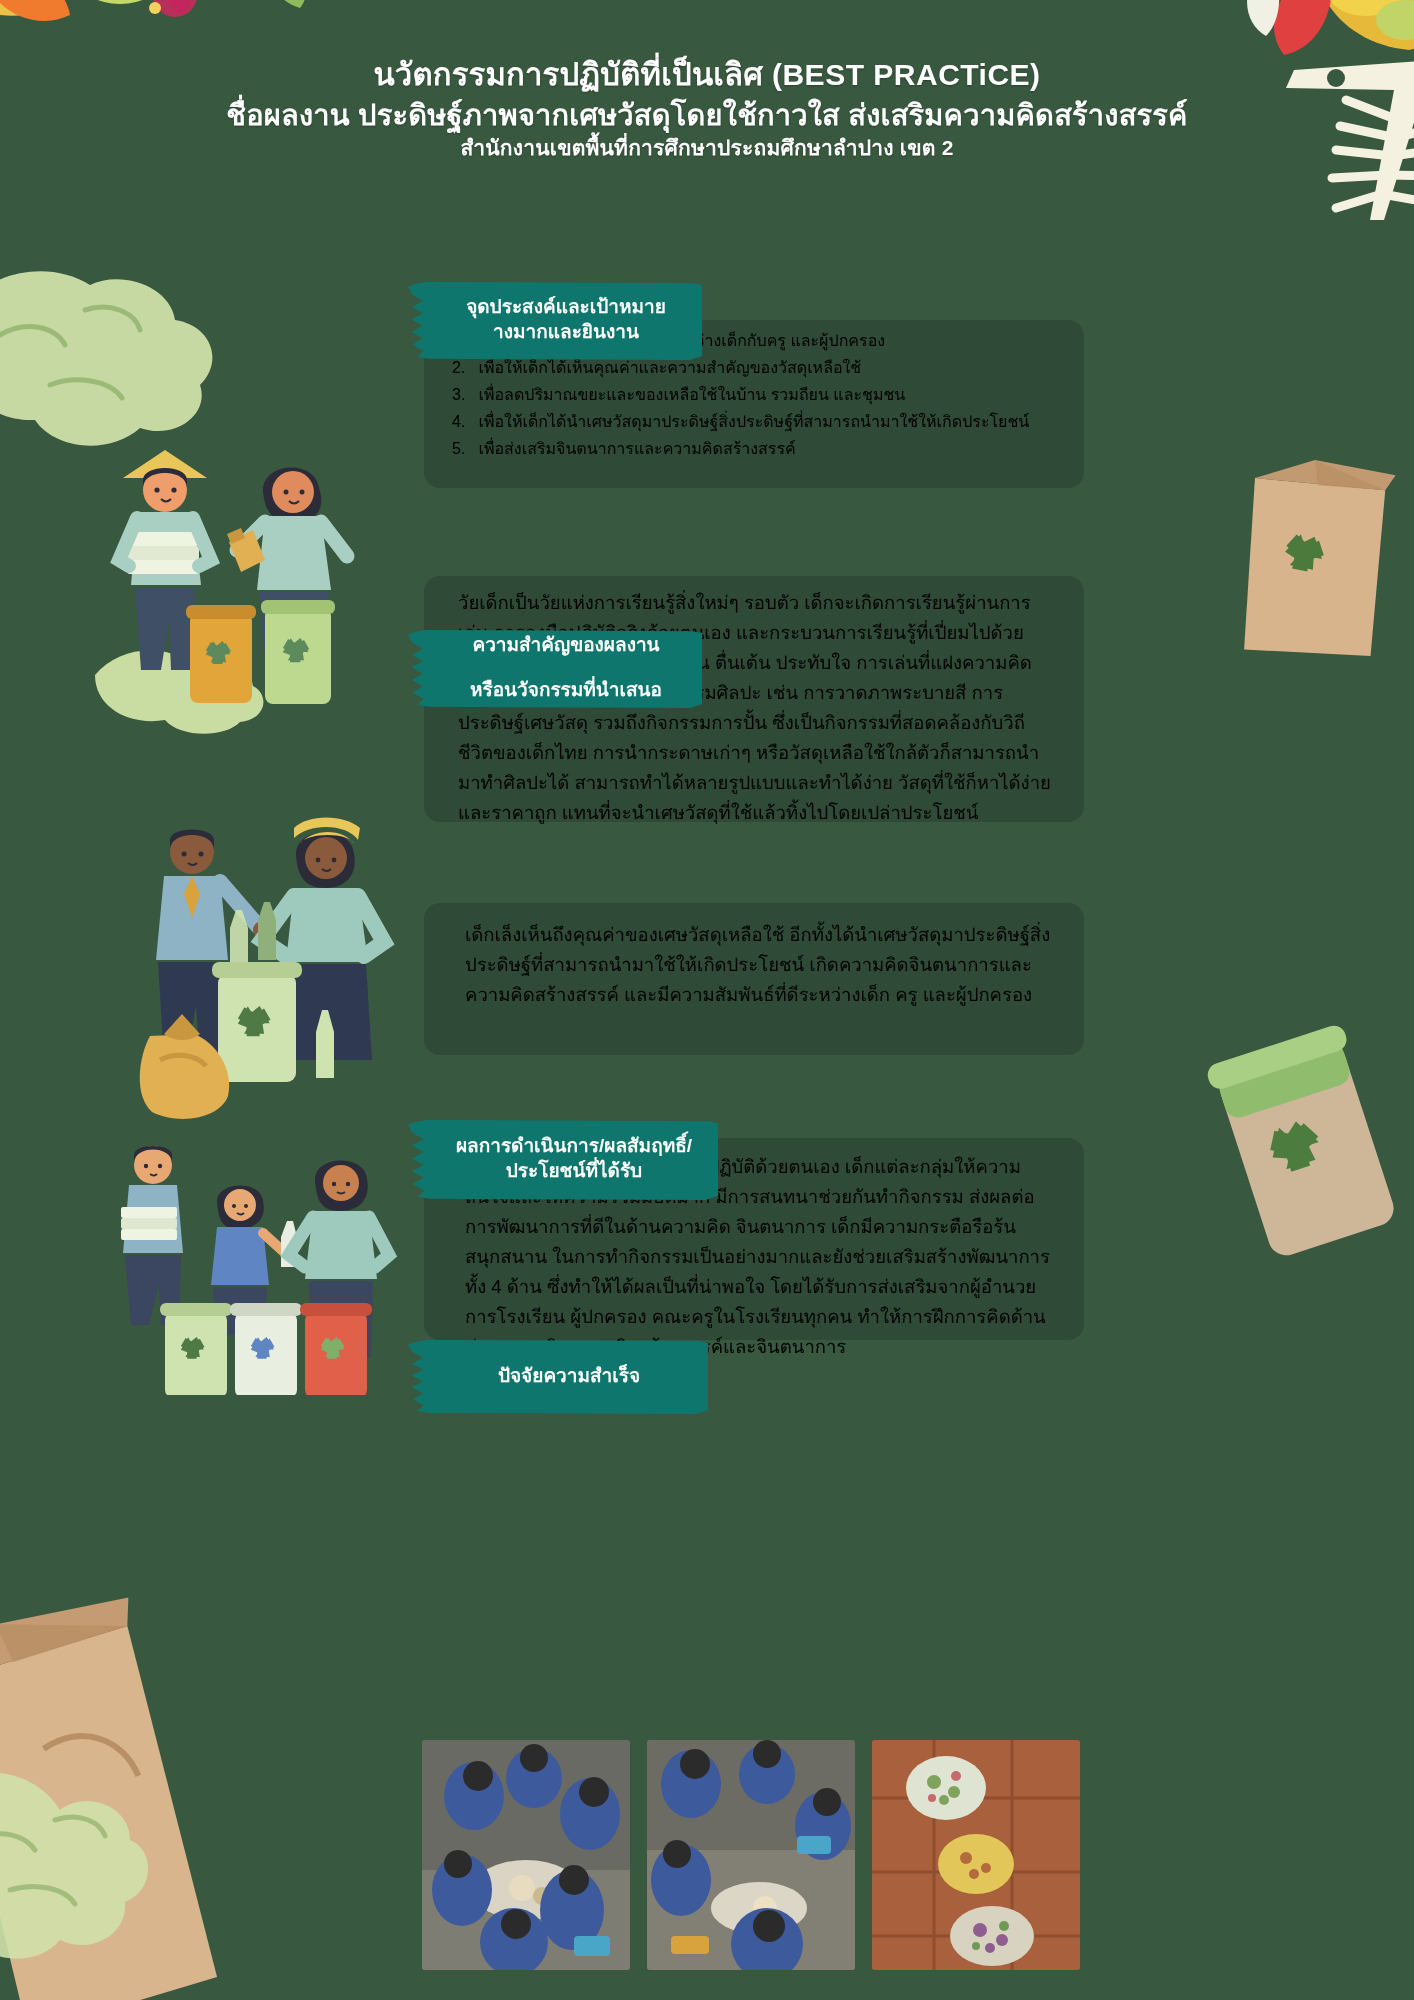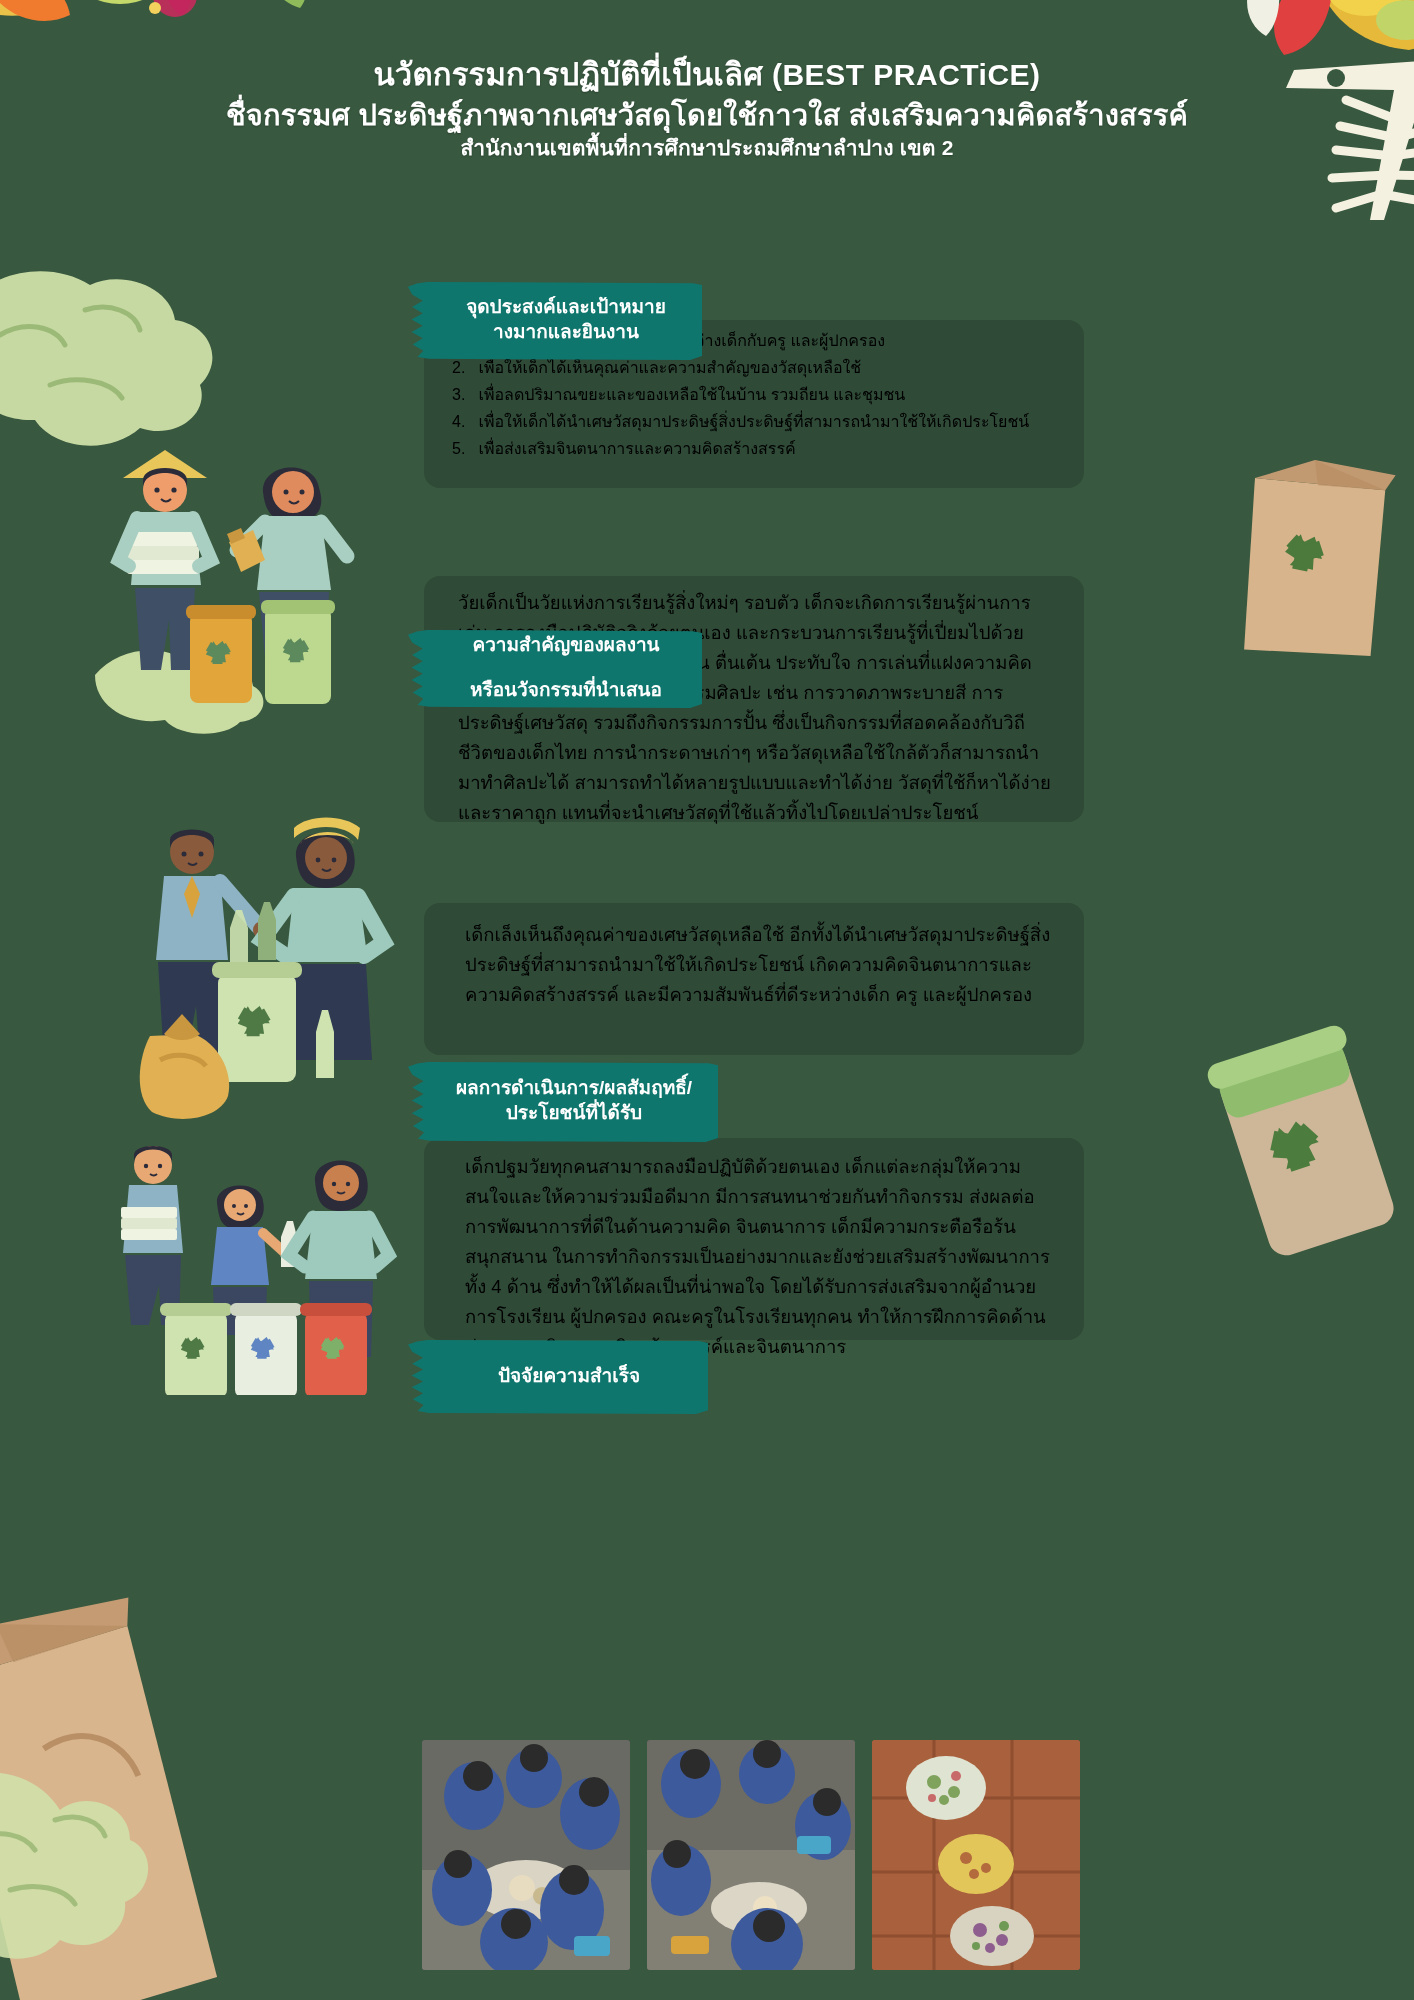--- a/index.html
+++ b/index.html
@@ -47,21 +47,21 @@
   .ribbon span{display:block;white-space:nowrap;}
   .rib-wavy-left{
     clip-path:polygon(
       0% 6%, 3.0% 2%, 6.5% 0%, 97% 1.5%, 100% 4%, 100% 95%, 96% 100%, 7% 98.5%,
       3.2% 96%, 5.2% 88%, 1.6% 80%, 5.0% 72%, 1.2% 64%, 5.0% 56%, 1.2% 48%,
       5.0% 40%, 1.4% 32%, 5.0% 24%, 1.4% 16%
     );
   }
   .rib1{top:282px;left:408px;width:294px;height:78px;font-size:19px;}
   .rib2{top:630px;left:408px;width:294px;height:78px;font-size:19px;gap:20px;}
-  .rib3{top:1062px;left:408px;width:310px;height:80px;font-size:19px;}
+  .rib3{top:1120px;left:408px;width:310px;height:80px;font-size:19px;}
   .rib4{top:1340px;left:408px;width:300px;height:74px;font-size:19px;}
   .goals-list{position:absolute;top:330px;left:452px;width:650px;z-index:6;list-style:none;}
   .goals-list li{margin-bottom:2px;white-space:nowrap;}
   .goals-list li .num{display:inline-block;min-width:22px;}
   .sig-text{position:absolute;top:588px;left:455px;width:600px;z-index:6;}
   .sig-text p{margin:0;}
   .res-text{position:absolute;top:922px;left:462px;width:590px;z-index:6;}
   .fac-text{position:absolute;top:1155px;left:462px;width:595px;z-index:6;}
 
   
@@ -155,21 +155,21 @@
     <path d="M0 300 C40 270 95 280 120 320 C145 300 190 315 190 350 C215 360 215 400 185 412
              C188 445 150 465 120 450 C95 480 40 472 25 440 C-5 432 -10 340 0 300Z" fill="#cfe0a8" opacity=".9"></path>
     <path d="M35 350 C60 338 85 345 95 360 M115 330 C140 322 160 332 165 346 M70 400 C95 392 125 398 135 414" stroke="#a3bd7d" stroke-width="5" fill="none" stroke-linecap="round"></path>
   </svg>
 
   <div class="title-block">
     <div class="title-line t1">
       <span>นวัตกรรมการปฏิบัติที่เป็นเลิศ</span>
       <span class="en">(BEST PRACTiCE)</span>
     </div>
-    <div class="title-line t2">ชื่จกรรมศ ประดิษฐ์ภาพจากเศษวัสดุโดยใช้กาวใส ส่งเสริมความคิดสร้างสรรค์</div>
+    <div class="title-line t2">ชื่อผลงาน ประดิษฐ์ภาพจากเศษวัสดุโดยใช้กาวใส ส่งเสริมความคิดสร้างสรรค์</div>
     <div class="title-line t4">สำนักงานเขตพื้นที่การศึกษาประถมศึกษาลำปาง เขต 2</div>
   </div>
 
   <div class="content-box" style="top:320px;left:424px;width:660px;height:168px;"></div>
 
   <div class="ribbon rib-wavy-left rib1">
     <span>จุดประสงค์และเป้าหมาย</span>
     <span>างมากและยินงาน</span>
   </div>
 

